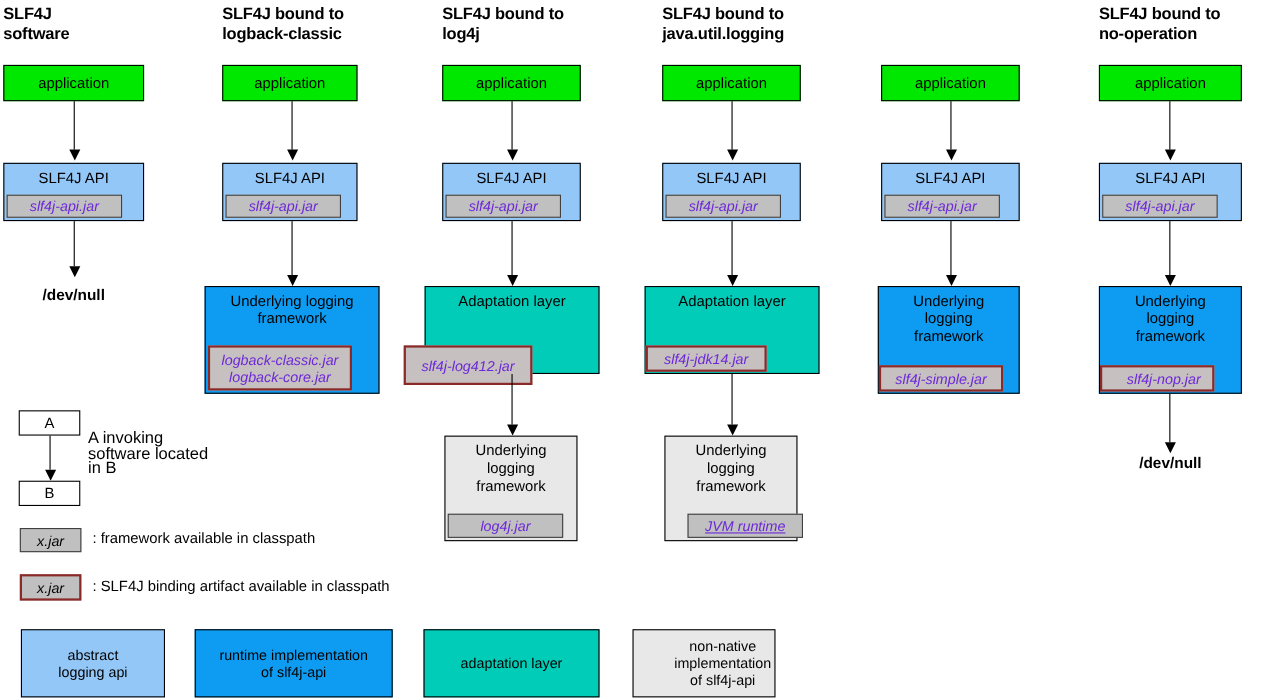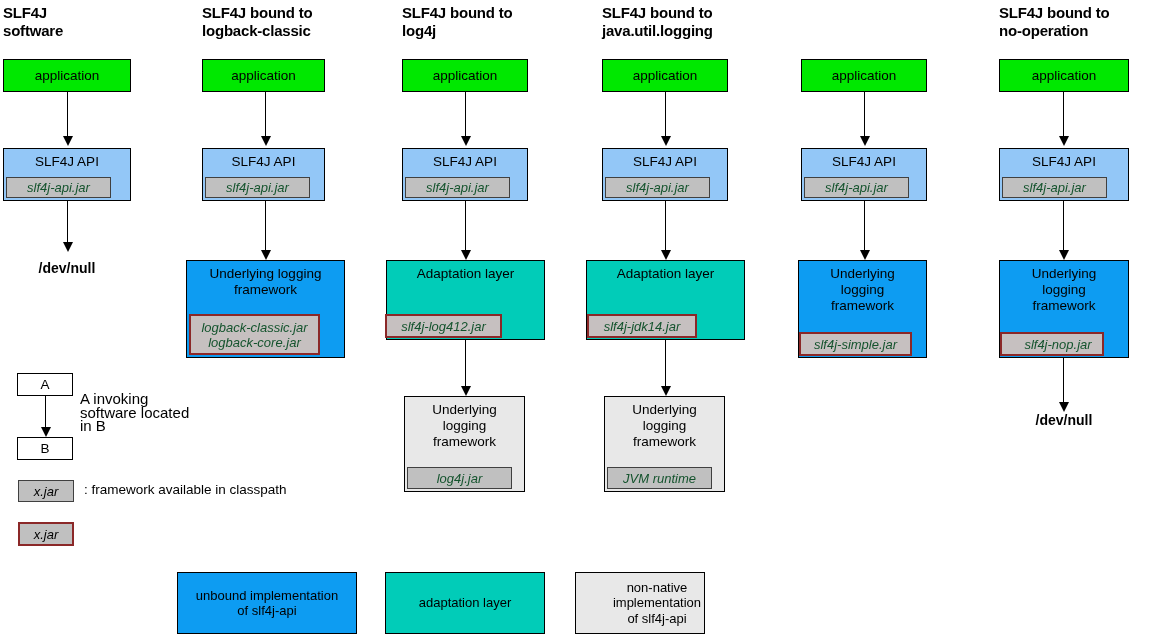--- a/index.html
+++ b/index.html
@@ -50,21 +50,21 @@
     border:1px solid #404040;
     font-style:italic;
     font-size:13px;
     line-height:15px;
     text-align:center;
     display:flex;
     flex-direction:column;
     align-items:center;
     justify-content:center;
     white-space:pre-line;
-    color:#14532d;
+    color:#6d28d9;
   }
   .jar.binding{border:2px solid #8b2828;background:#c6c0c0;}
 
   
   .arrow{position:absolute;}
   .arrow .shaft{
     position:absolute;left:0;top:0;width:1px;background:#000;
   }
   .arrow .head{
     position:absolute;left:-4.5px;bottom:0;
@@ -168,21 +168,21 @@
     <div class="shaft" style="height:44px;"></div>
       <div class="head"></div>
   </div>
   <div class="box api" style="left:402px;top:148px;width:126px;height:53px;">SLF4J API</div>
   <div class="jar" style="left:405px;top:177px;width:105px;height:21px;">slf4j-api.jar</div>
   <div class="arrow" style="left:465px;top:201px;height:59px;">
     <div class="shaft" style="height:49px;"></div>
       <div class="head"></div>
   </div>
   <div class="box adapt" style="left:386px;top:260px;width:159px;height:80px;">Adaptation layer</div>
-  <div class="jar binding" style="left:385px;top:314px;width:117px;height:24px;">slf4j-log412.jar</div>
+  <div class="jar binding" style="left:367px;top:314px;width:117px;height:36px;">slf4j-log412.jar</div>
   <div class="arrow" style="left:465px;top:340px;height:56px;">
     <div class="shaft" style="height:46px;"></div>
       <div class="head"></div>
   </div>
   <div class="box nonnative" style="left:404px;top:396px;width:121px;height:96px;">Underlying
 logging
 framework</div>
   <div class="jar" style="left:407px;top:467px;width:105px;height:22px;">log4j.jar</div>
 
   <div class="col-title" style="left:602px;top:4px;">SLF4J bound to
@@ -200,21 +200,21 @@
   </div>
   <div class="box adapt" style="left:586px;top:260px;width:159px;height:80px;">Adaptation layer</div>
   <div class="jar binding" style="left:587px;top:314px;width:110px;height:24px;">slf4j-jdk14.jar</div>
   <div class="arrow" style="left:665px;top:340px;height:56px;">
     <div class="shaft" style="height:46px;"></div>
       <div class="head"></div>
   </div>
   <div class="box nonnative" style="left:604px;top:396px;width:121px;height:96px;">Underlying
 logging
 framework</div>
-  <div class="jar" style="left:607px;top:467px;width:105px;height:22px;">JVM runtime</div>
+  <div class="jar" style="left:625px;top:467px;width:105px;height:22px;text-decoration:underline;">JVM runtime</div>
 
   <div class="box green center-v" style="left:801px;top:59px;width:126px;height:33px;">application</div>
   <div class="arrow" style="left:864px;top:92px;height:54px;">
     <div class="shaft" style="height:44px;"></div>
       <div class="head"></div>
   </div>
   <div class="box api" style="left:801px;top:148px;width:126px;height:53px;">SLF4J API</div>
   <div class="jar" style="left:804px;top:177px;width:105px;height:21px;">slf4j-api.jar</div>
   <div class="arrow" style="left:864px;top:201px;height:59px;">
     <div class="shaft" style="height:49px;"></div>
@@ -255,21 +255,24 @@
   </div>
   <div class="legend-box" style="left:17px;top:437px;width:56px;height:23px;">B</div>
   <div class="legend-text" style="left:80px;top:392px;">A invoking
 software located
 in B</div>
 
   <div class="legend-jar" style="left:18px;top:480px;width:56px;height:22px;">x.jar</div>
   <div class="legend-label" style="left:84px;top:482px;">: framework available in classpath</div>
 
   <div class="legend-jar binding" style="left:18px;top:522px;width:56px;height:24px;">x.jar</div>
-
-  <div class="swatch" style="left:177px;top:572px;width:180px;height:62px;background:#0d9cf2;">unbound implementation
+  <div class="legend-label" style="left:84px;top:525px;">: SLF4J binding artifact available in classpath</div>
+
+  <div class="swatch" style="left:19px;top:572px;width:131px;height:62px;background:#93c7f7;">abstract
+logging api</div>
+  <div class="swatch" style="left:177px;top:572px;width:180px;height:62px;background:#0d9cf2;">runtime implementation
 of slf4j-api</div>
   <div class="swatch" style="left:385px;top:572px;width:160px;height:62px;background:#01ccb8;">adaptation layer</div>
   <div class="swatch" style="left:575px;top:572px;width:130px;height:62px;background:#e8e8e8;padding-left:34px;">non-native
 implementation
 of slf4j-api</div>
 
 </div>
 
 </body></html>

